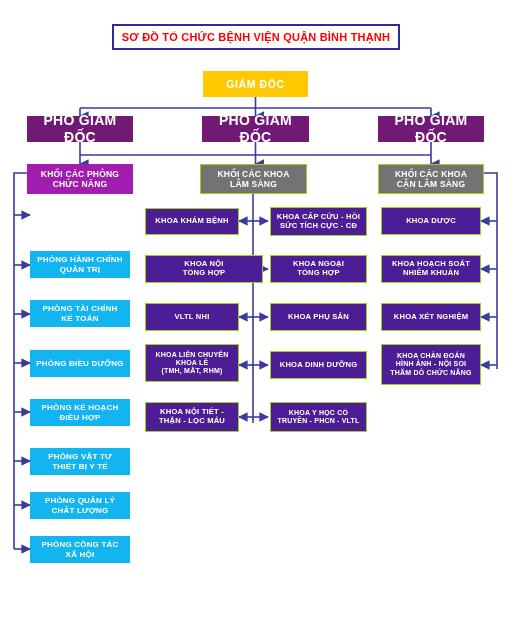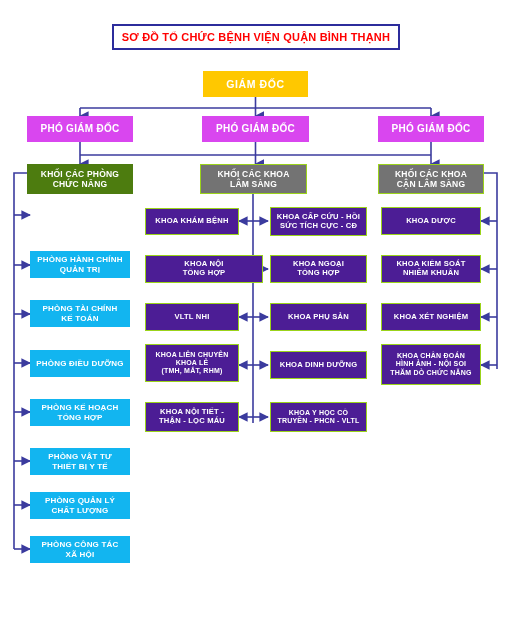--- a/index.html
+++ b/index.html
@@ -58,26 +58,26 @@
     font-size: 11px;
     letter-spacing: 0.2px;
     white-space: nowrap;
   }
   .n-director {
     background: #ffc800;
     font-size: 10.5px;
     letter-spacing: 0.6px;
   }
   .n-deputy {
-    background: #d946ef;
-    font-size: 10px;
+    background: #701a75;
+    font-size: 14px;
     letter-spacing: 0.3px;
   }
   .n-head-blue {
-    background: #4d7c0f;
+    background: #a21caf;
     font-size: 8.5px;
   }
   .n-head-green {
     background: #737373;
     border: 1px solid #9bd31a;
     font-size: 8.5px;
   }
   .n-blue {
     background: #12b5f0;
     font-size: 8px;
@@ -171,21 +171,21 @@
 LÂM SÀNG</div>
   <div class="node n-head-green" style="left:378px; top:164px; width:106px; height:30px;">KHỐI CÁC KHOA
 CẬN LÂM SÀNG</div>
 
   <div class="node n-blue" style="left:30px; top:251px; width:100px; height:27px;">PHÒNG HÀNH CHÍNH
 QUẢN TRỊ</div>
   <div class="node n-blue" style="left:30px; top:300px; width:100px; height:27px;">PHÒNG TÀI CHÍNH
 KẾ TOÁN</div>
   <div class="node n-blue" style="left:30px; top:350px; width:100px; height:27px;">PHÒNG ĐIỀU DƯỠNG</div>
   <div class="node n-blue" style="left:30px; top:399px; width:100px; height:27px;">PHÒNG KẾ HOẠCH
-TỔNG HỢP</div>
+ĐIỀU HỢP</div>
   <div class="node n-blue" style="left:30px; top:448px; width:100px; height:27px;">PHÒNG VẬT TƯ
 THIẾT BỊ Y TẾ</div>
   <div class="node n-blue" style="left:30px; top:492px; width:100px; height:27px;">PHÒNG QUẢN LÝ
 CHẤT LƯỢNG</div>
   <div class="node n-blue" style="left:30px; top:536px; width:100px; height:27px;">PHÒNG CÔNG TÁC
 XÃ HỘI</div>
 
   <div class="node n-green" style="left:145px; top:208px; width:94px; height:27px;">KHOA KHÁM BỆNH</div>
   <div class="node n-green" style="left:145px; top:255px; width:118px; height:28px;">KHOA NỘI
 TỔNG HỢP</div>
@@ -199,20 +199,20 @@
   <div class="node n-green" style="left:270px; top:207px; width:97px; height:29px;">KHOA CẤP CỨU - HỒI
 SỨC TÍCH CỰC - CĐ</div>
   <div class="node n-green" style="left:270px; top:255px; width:97px; height:28px;">KHOA NGOẠI
 TỔNG HỢP</div>
   <div class="node n-green" style="left:270px; top:303px; width:97px; height:28px;">KHOA PHỤ SẢN</div>
   <div class="node n-green" style="left:270px; top:351px; width:97px; height:28px;">KHOA DINH DƯỠNG</div>
   <div class="node n-green small" style="left:270px; top:402px; width:97px; height:30px;">KHOA Y HỌC CỔ
 TRUYỀN - PHCN - VLTL</div>
 
   <div class="node n-green" style="left:381px; top:207px; width:100px; height:28px;">KHOA DƯỢC</div>
-  <div class="node n-green" style="left:381px; top:255px; width:100px; height:28px;">KHOA KIỂM SOÁT
+  <div class="node n-green" style="left:381px; top:255px; width:100px; height:28px;">KHOA HOẠCH SOÁT
 NHIỄM KHUẨN</div>
   <div class="node n-green" style="left:381px; top:303px; width:100px; height:28px;">KHOA XÉT NGHIỆM</div>
   <div class="node n-green small" style="left:381px; top:344px; width:100px; height:41px;">KHOA CHẨN ĐOÁN
 HÌNH ẢNH - NỘI SOI
 THĂM DÒ CHỨC NĂNG</div>
 
 </div>
 
 </body></html>

